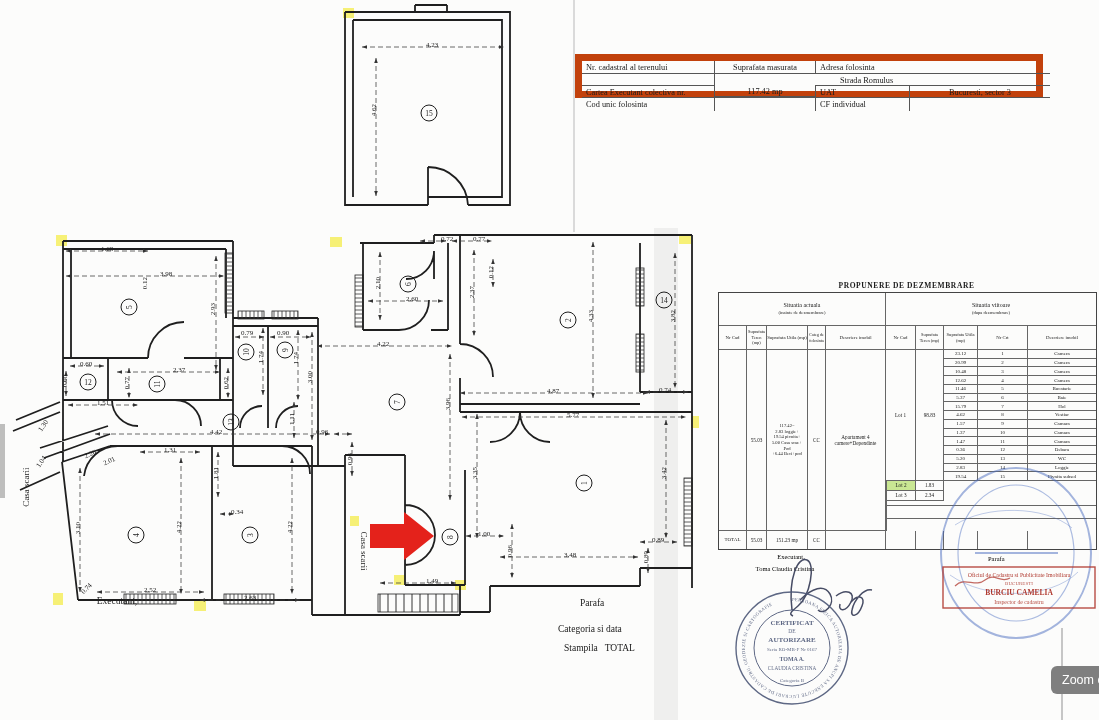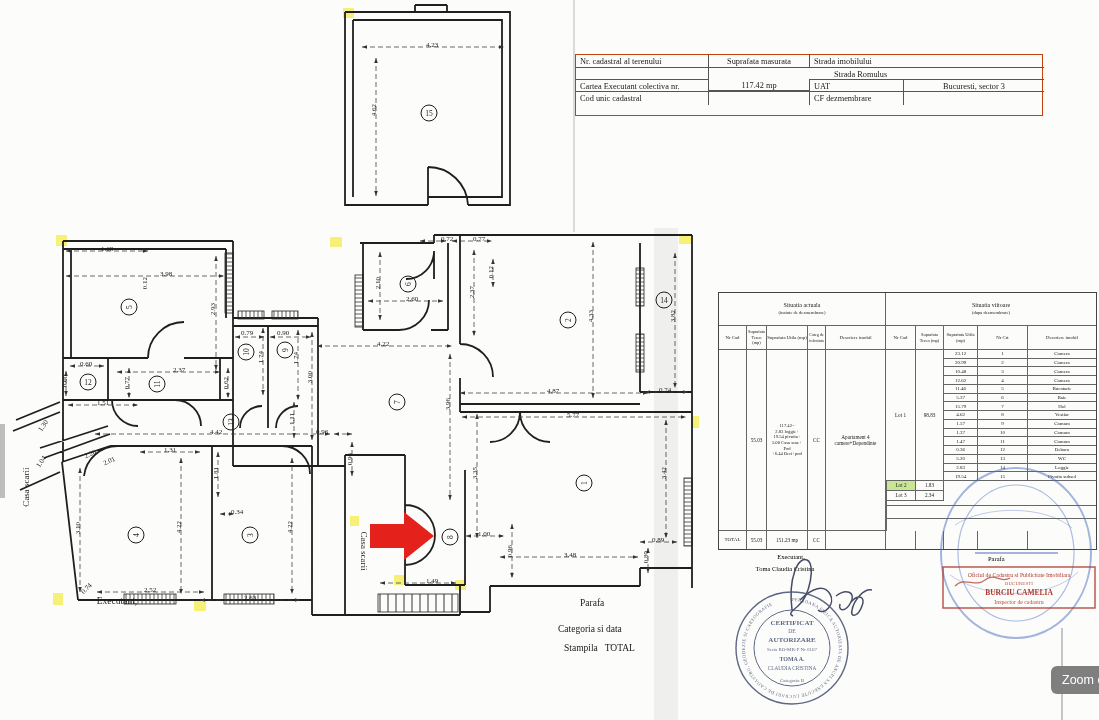--- a/index.html
+++ b/index.html
@@ -1,20 +1,20 @@
 <!DOCTYPE html>
 <html><head>
 <meta charset="utf-8">
 <style>
   html,body{margin:0;padding:0;background:#fff;}
   #page{position:relative;width:1099px;height:720px;background:#fcfcfb;overflow:hidden;
         font-family:"Liberation Serif",serif;color:#1a1a1a;}
   .abs{position:absolute;box-sizing:border-box;}
   
-  #cad-table{left:575px;top:54px;width:468px;height:62px;border:1px solid #c2410c;}
+  #cad-table{left:575px;top:54px;width:468px;height:44px;border:7px solid #c2410c;}
   .ct{position:absolute;box-sizing:border-box;border-right:1px solid #555;border-bottom:1px solid #555;
       font-size:8.3px;line-height:11px;padding:1px 0 0 4px;white-space:nowrap;overflow:hidden;}
   .ct.center{text-align:center;padding-left:0;}
   
   #dz{left:718px;top:283px;width:379px;height:266px;font-size:5.2px;}
   #dz-title{position:absolute;left:0;top:-2px;width:377px;text-align:center;font-size:7.5px;
             font-weight:bold;letter-spacing:.6px;white-space:nowrap;}
   #dz-table{position:absolute;left:0;top:9px;width:377px;height:256px;border:1px solid #444;}
   .tc{position:absolute;box-sizing:border-box;border-right:1px solid #666;border-bottom:1px solid #666;
       display:flex;align-items:center;justify-content:center;text-align:center;line-height:1.25;
@@ -290,35 +290,36 @@
       </g>
 
     <g>
       <polygon points="370,524 404,524 404,512 434,536 404,560 404,548 370,548" fill="#e4221b"></polygon>
     </g>
   </svg>
 
   <div id="cad-table" class="abs">
     <div class="ct" style="left:0;top:0;width:133px;height:13px">Nr. cadastral al terenului</div>
     <div class="ct center" style="left:133px;top:0;width:101px;height:13px">Suprafata masurata</div>
-    <div class="ct" style="left:234px;top:0;width:234px;height:13px;border-right:none">Strada imobilului</div>
+    <div class="ct" style="left:234px;top:0;width:234px;height:13px;border-right:none">Adresa folosinta</div>
     <div class="ct" style="left:0;top:13px;width:133px;height:12px"></div>
     <div class="ct center" style="left:133px;top:24px;width:101px;height:12px">117.42 mp</div>
     <div class="ct" style="left:234px;top:13px;width:234px;height:12px;border-right:none;padding-left:24px">Strada Romulus</div>
     <div class="ct" style="left:0;top:25px;width:133px;height:12px">Cartea Executant colectiva nr.</div>
     <div class="ct" style="left:133px;top:25px;width:101px;height:12px"></div>
     <div class="ct" style="left:234px;top:25px;width:94px;height:12px">UAT</div>
     <div class="ct center" style="left:328px;top:25px;width:140px;height:12px;border-right:none">Bucuresti, sector 3</div>
-    <div class="ct" style="left:0;top:37px;width:133px;height:13px;border-bottom:none">Cod unic cadastral</div>
+    <div class="ct" style="left:0;top:37px;width:133px;height:13px;border-bottom:none">Cod unic folosinta</div>
     <div class="ct" style="left:133px;top:37px;width:101px;height:13px;border-bottom:none"></div>
-    <div class="ct" style="left:234px;top:37px;width:94px;height:13px;border-bottom:none">CF dezmembrare</div>
+    <div class="ct" style="left:234px;top:37px;width:94px;height:13px;border-bottom:none">CF individual</div>
     <div class="ct" style="left:328px;top:37px;width:140px;height:13px;border:none"></div>
   </div>
 
   <div id="dz" class="abs">
+    <div id="dz-title">PROPUNERE DE DEZMEMBRARE</div>
     <div id="dz-table">
 
       <div class="tc" style="left:0;top:0;width:167px;height:33px;flex-direction:column">
         <div style="font-size:6px">Situatia actuala</div>
         <div style="font-size:4.6px">(inainte de dezmembrare)</div>
       </div>
       <div class="tc noR" style="left:167px;top:0;width:210px;height:33px;flex-direction:column">
         <div style="font-size:6px">Situatia viitoare</div>
         <div style="font-size:4.6px">(dupa dezmembrare)</div>
       </div>

